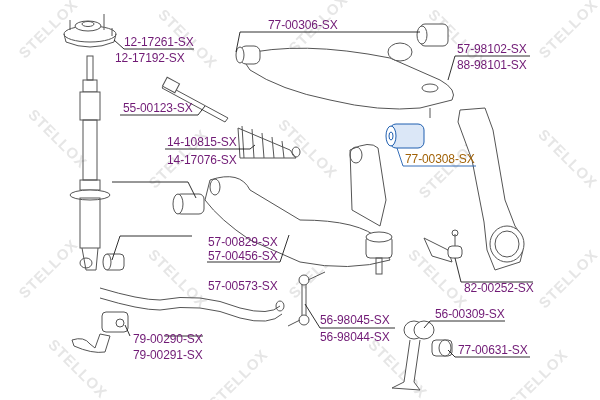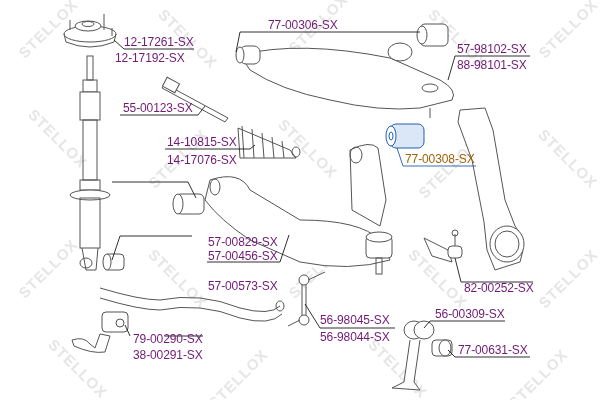--- a/index.html
+++ b/index.html
@@ -211,18 +211,18 @@
   <div class="lbl" style="left:208px;top:235px">57-00829-SX</div>
   <div class="lbl" style="left:208px;top:249px">57-00456-SX</div>
   <div class="lbl" style="left:208px;top:279px">57-00573-SX</div>
 
   <div class="lbl" style="left:464px;top:281px">82-00252-SX</div>
 
   <div class="lbl" style="left:320px;top:313px">56-98045-SX</div>
   <div class="lbl" style="left:320px;top:330px">56-98044-SX</div>
 
   <div class="lbl" style="left:133px;top:332px">79-00290-SX</div>
-  <div class="lbl" style="left:133px;top:348px">38-00291-SX</div>
+  <div class="lbl" style="left:133px;top:348px">79-00291-SX</div>
 
   <div class="lbl" style="left:435px;top:307px">56-00309-SX</div>
 
   <div class="lbl" style="left:458px;top:343px">77-00631-SX</div>
 </div>
 
 </body></html>

